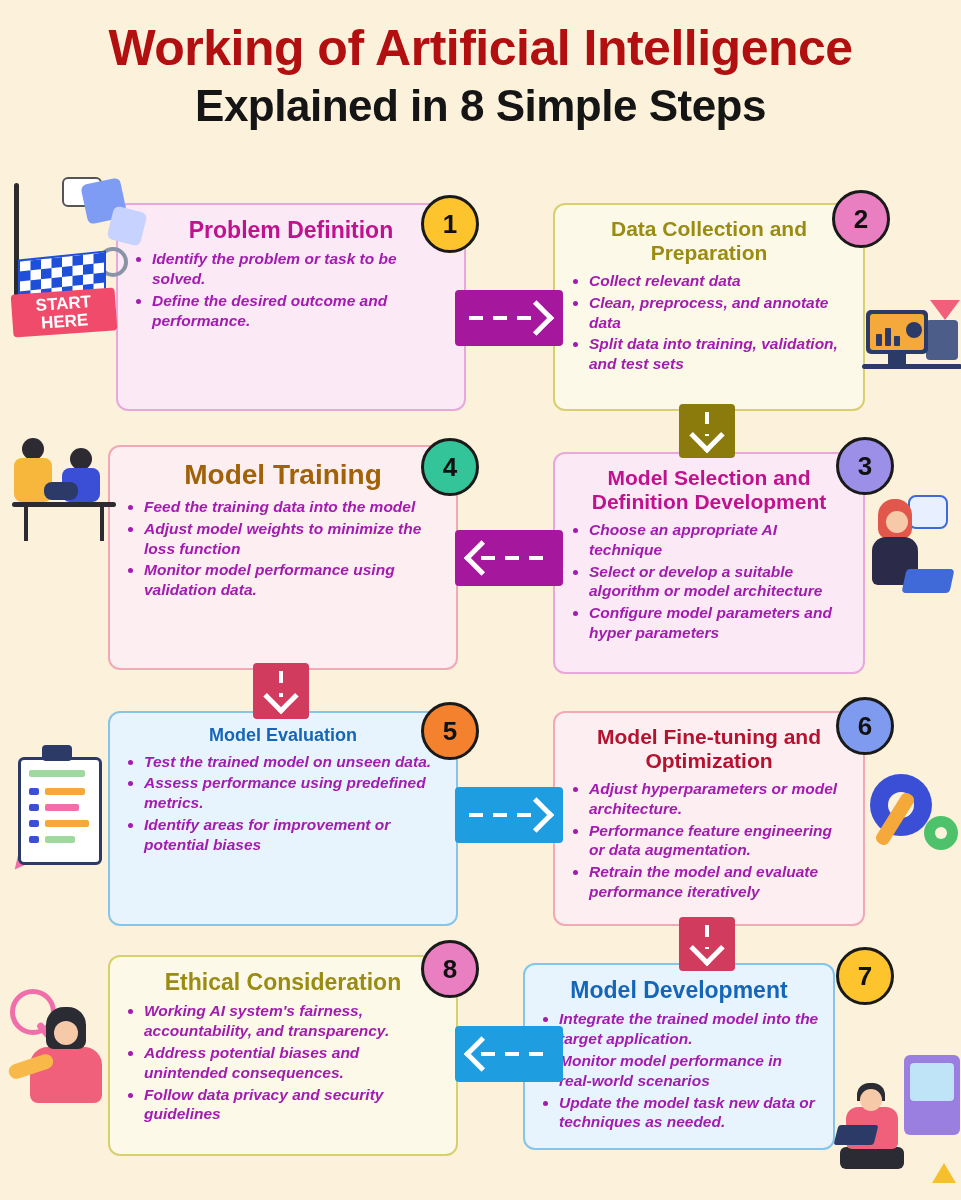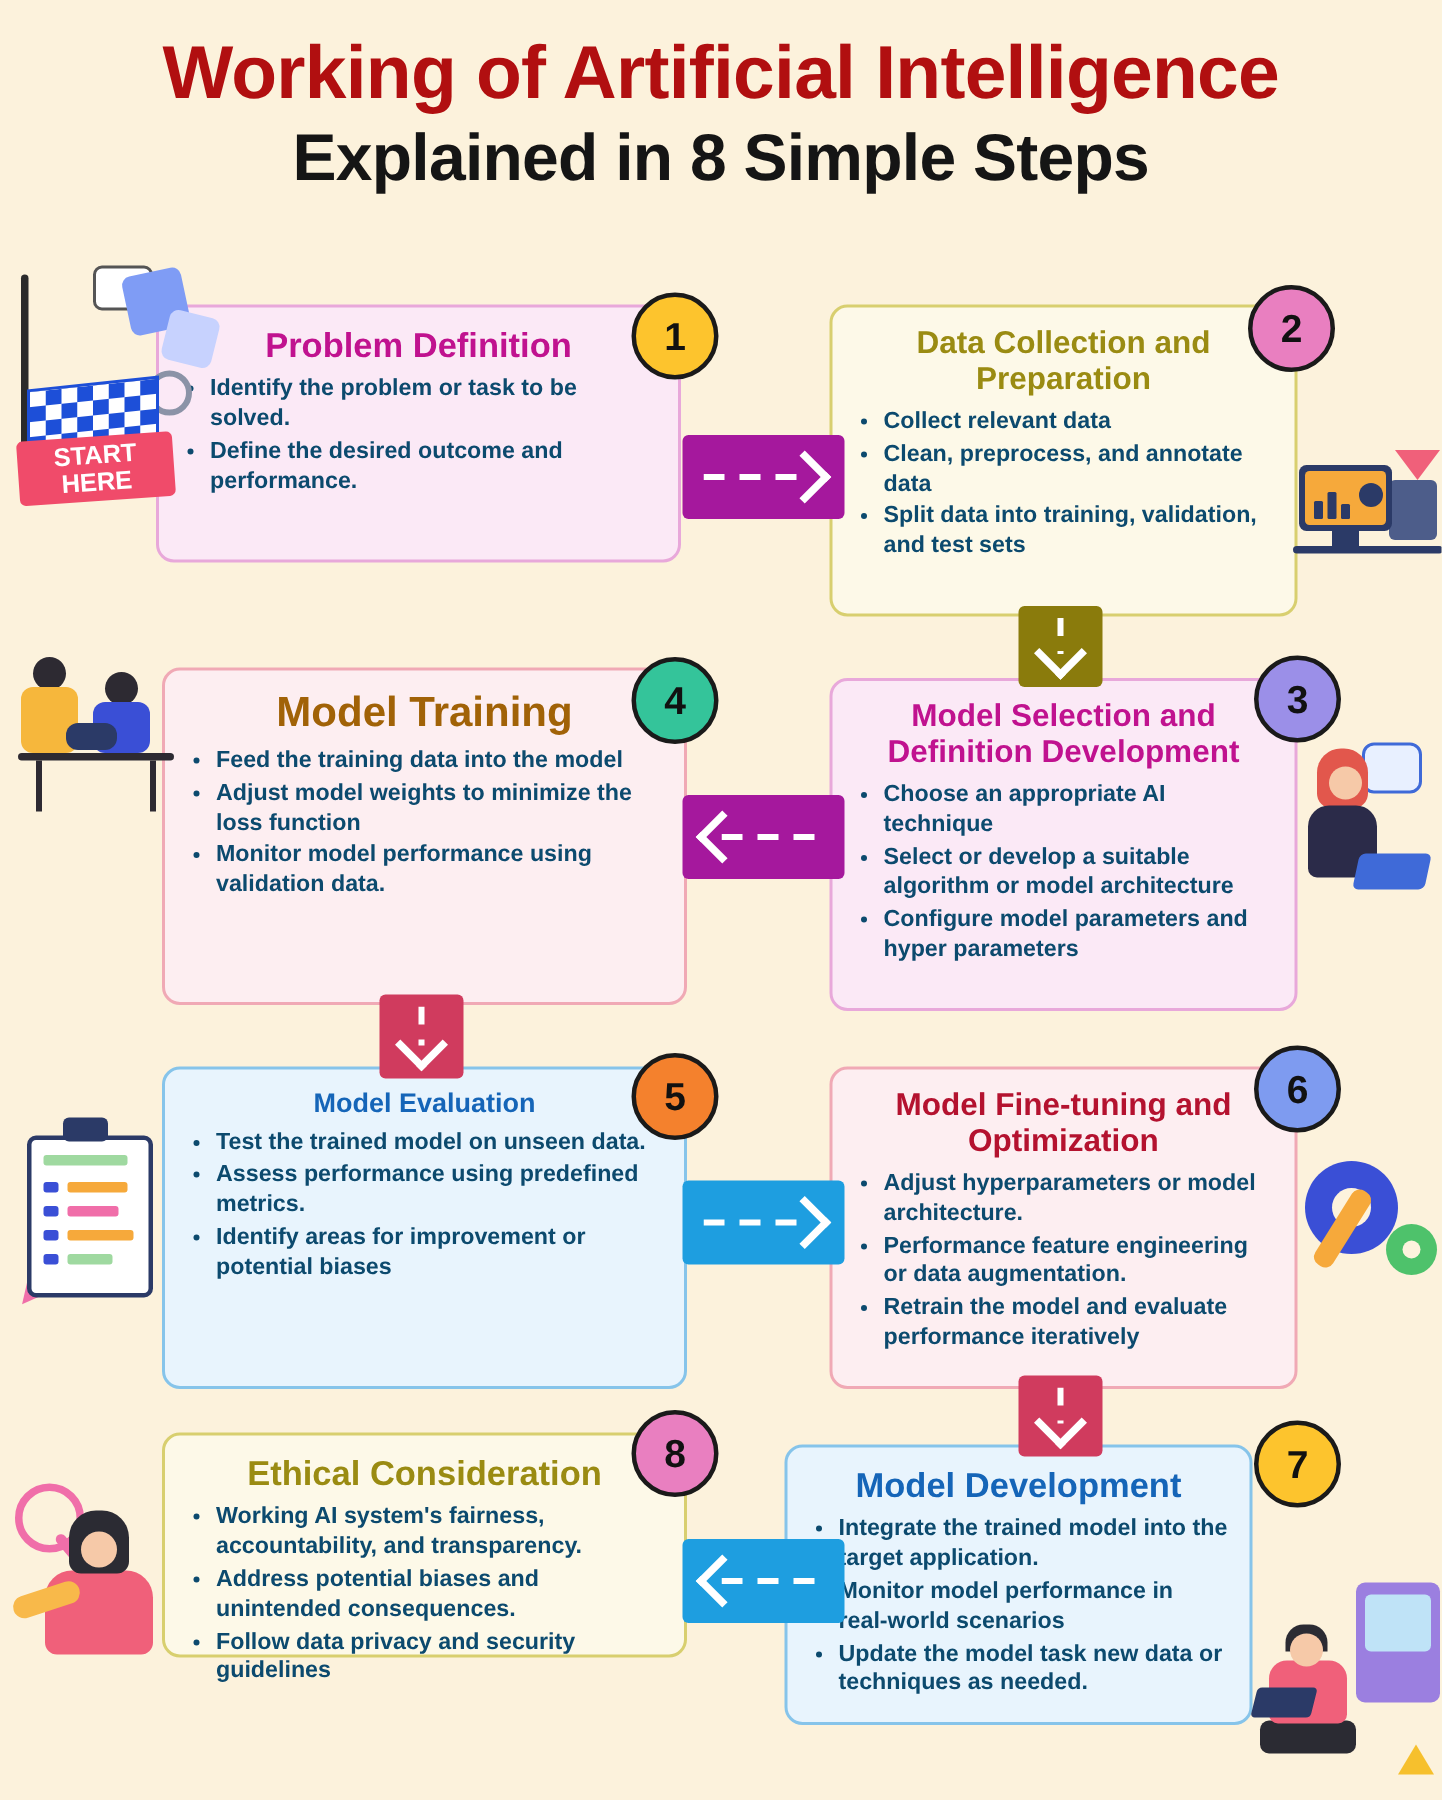--- a/index.html
+++ b/index.html
@@ -63,41 +63,42 @@
     line-height: 1.14;
   }
   .card ul {
     margin: 0;
     padding-left: 20px;
     list-style: disc;
   }
   .card li {
     font-size: 15.5px;
     font-weight: bold;
-    color: #0c4a6e;
+    color: #a21caf;
     line-height: 1.28;
     margin-bottom: 2px;
-  }
-
-  
-  #card1 { left: 104px; top: 203px;  width: 350px; height: 172px; background: #fbe9f6; border-color: #e8a8da; }
+    font-style: italic;
+  }
+
+  
+  #card1 { left: 116px; top: 203px;  width: 350px; height: 208px; background: #fbe9f6; border-color: #e8a8da; }
   #card1 h3 { color: #c0128f; font-size: 23px; }
   #card2 { left: 553px; top: 203px;  width: 312px; height: 208px; background: #fdf9e8; border-color: #d8cf6f; }
   #card2 h3 { color: #9a8b12; }
   #card3 { left: 553px; top: 452px;  width: 312px; height: 222px; background: #fbe9f6; border-color: #e8a8da; }
   #card3 h3 { color: #c0128f; }
   #card4 { left: 108px; top: 445px;  width: 350px; height: 225px; background: #fdeef1; border-color: #f0a9b5; }
   #card4 h3 { color: #a16207; font-size: 28px; }
   #card5 { left: 108px; top: 711px;  width: 350px; height: 215px; background: #e8f4fd; border-color: #86c4ea; }
   #card5 h3 { color: #1565b8; font-size: 18px; }
   #card6 { left: 553px; top: 711px;  width: 312px; height: 215px; background: #fdeef1; border-color: #f0a9b5; }
   #card6 h3 { color: #b4122f; }
   #card7 { left: 523px; top: 963px;  width: 312px; height: 187px; background: #e8f4fd; border-color: #86c4ea; }
   #card7 h3 { color: #1565b8; font-size: 23px; }
-  #card8 { left: 108px; top: 955px;  width: 350px; height: 150px; background: #fdf9e8; border-color: #d8cf6f; }
+  #card8 { left: 108px; top: 955px;  width: 350px; height: 201px; background: #fdf9e8; border-color: #d8cf6f; }
   #card8 h3 { color: #9a8b12; font-size: 23px; }
 
   
   .badge {
     position: absolute;
     width: 52px;
     height: 52px;
     border-radius: 50%;
     border: 3px solid #1a1a1a;
     display: flex;

